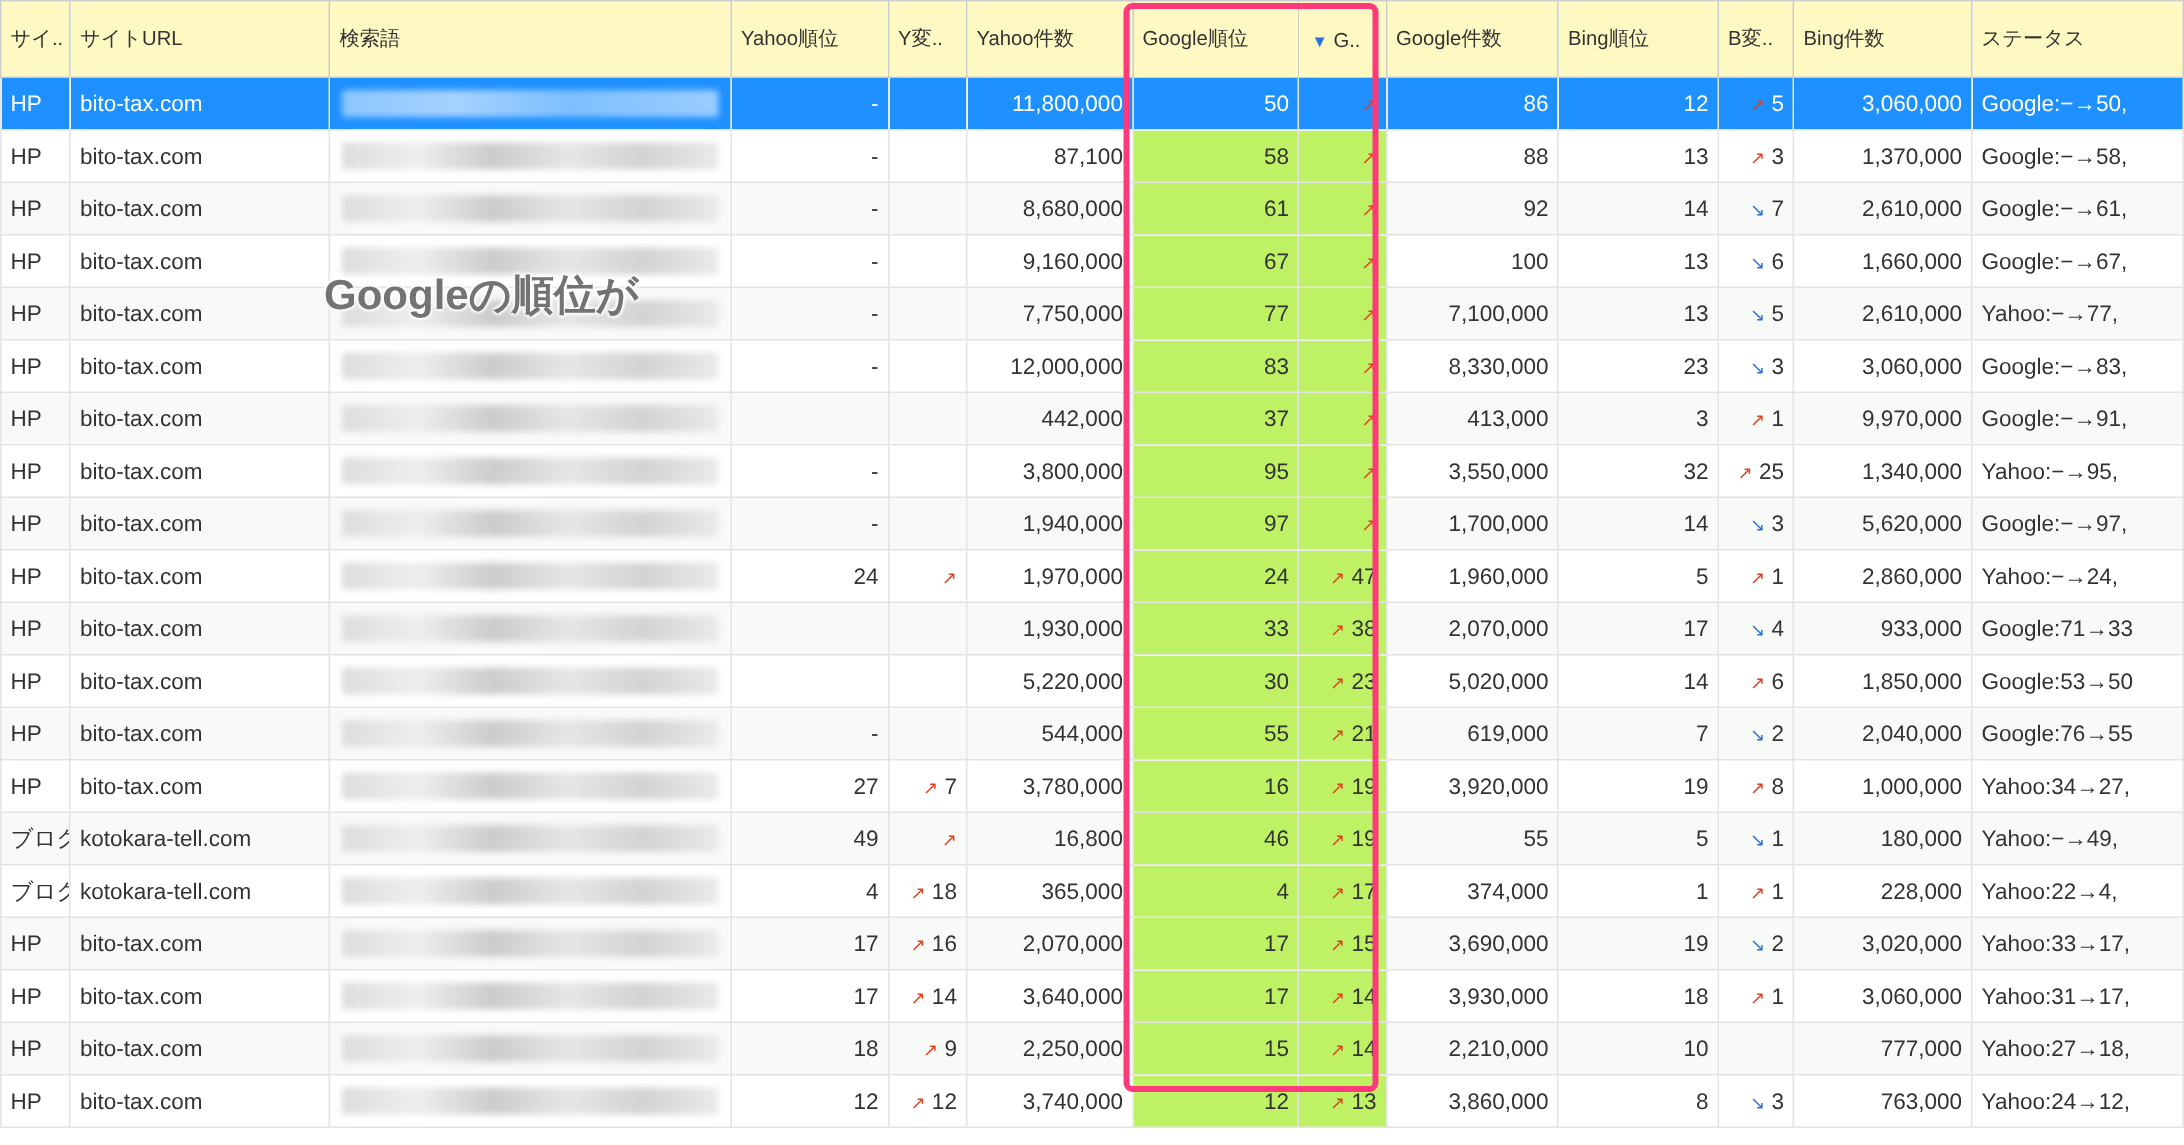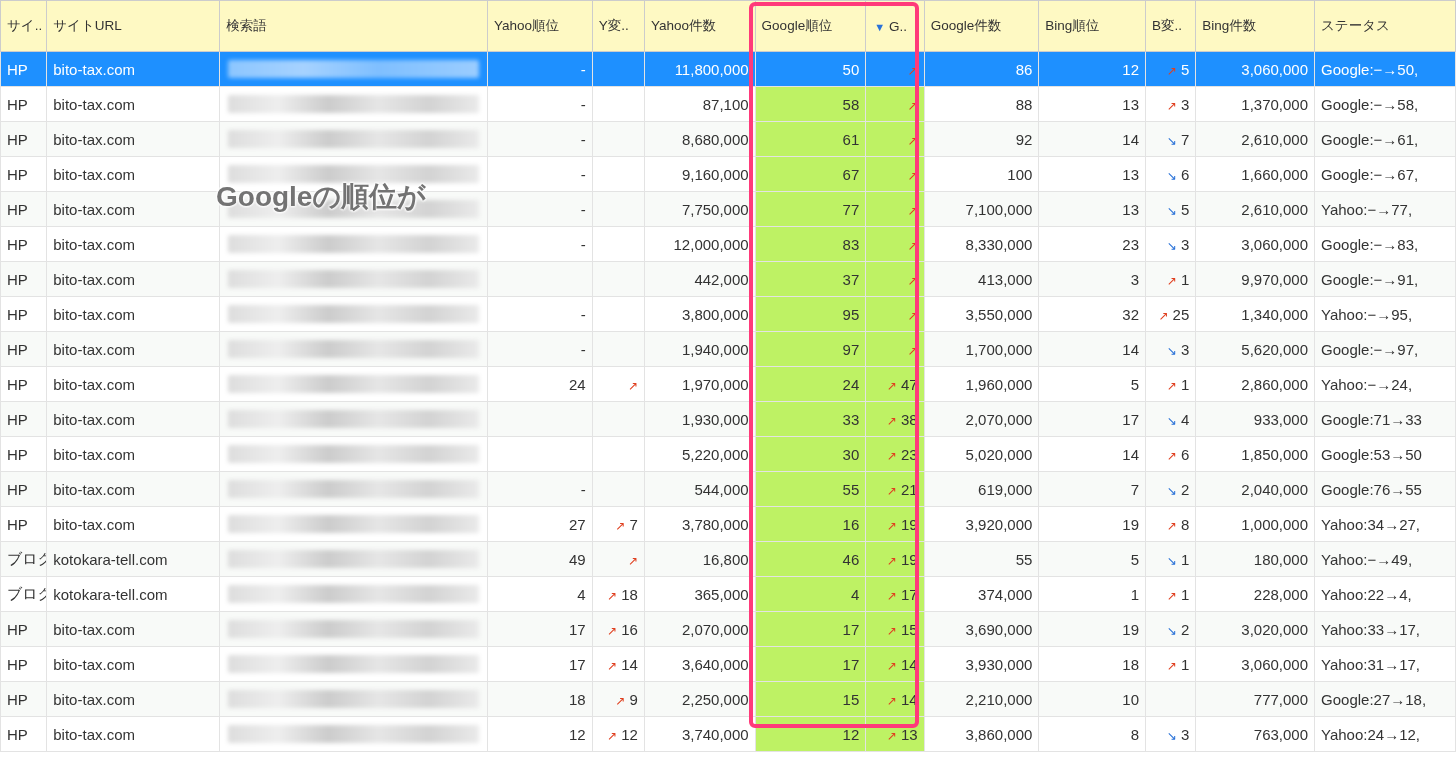--- a/index.html
+++ b/index.html
@@ -443,21 +443,21 @@
         </td>
         <td class="num">18</td>
         <td class="num"><span class="arrow-up">↗</span> 9</td>
         <td class="num">2,250,000</td>
         <td class="num hl">15</td>
         <td class="num hl"><span class="arrow-up">↗</span> 14</td>
         <td class="num">2,210,000</td>
         <td class="num">10</td>
         <td class="num"></td>
         <td class="num">777,000</td>
-        <td>Google:27→18,</td>
+        <td>Yahoo:27→18,</td>
       </tr>
       <tr>
         <td>HP</td>
         <td>bito-tax.com</td>
         <td>
           <div class="blur"></div>
         </td>
         <td class="num">12</td>
         <td class="num"><span class="arrow-up">↗</span> 12</td>
         <td class="num">3,740,000</td>

